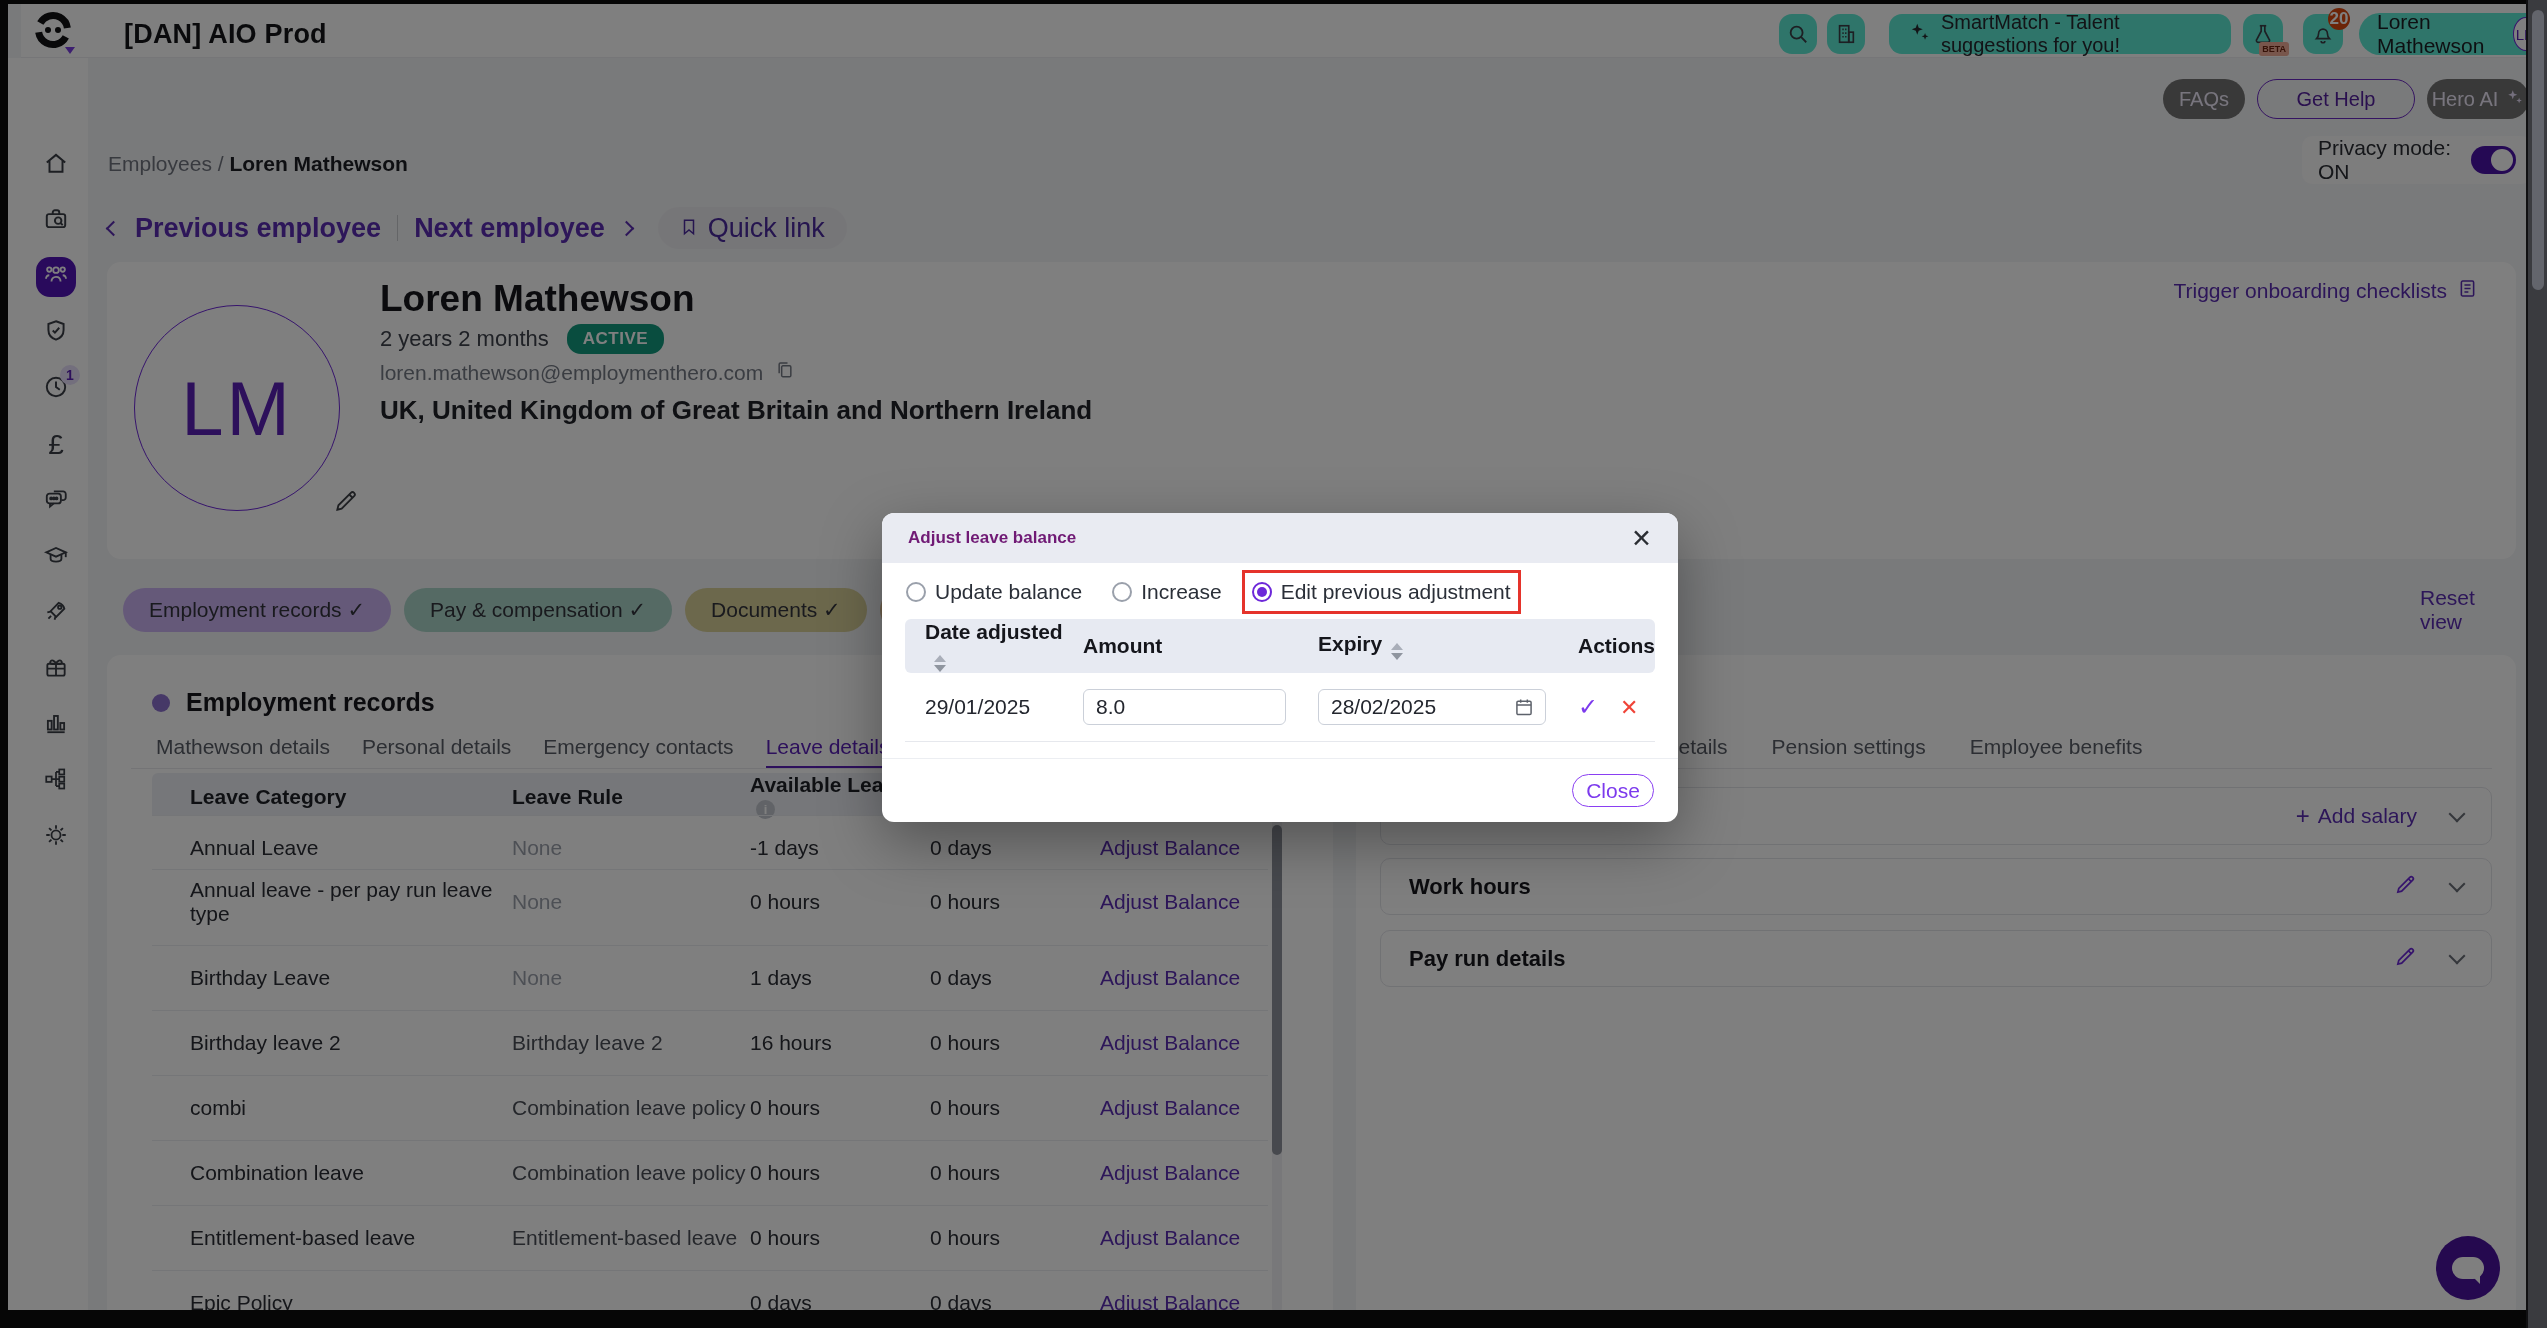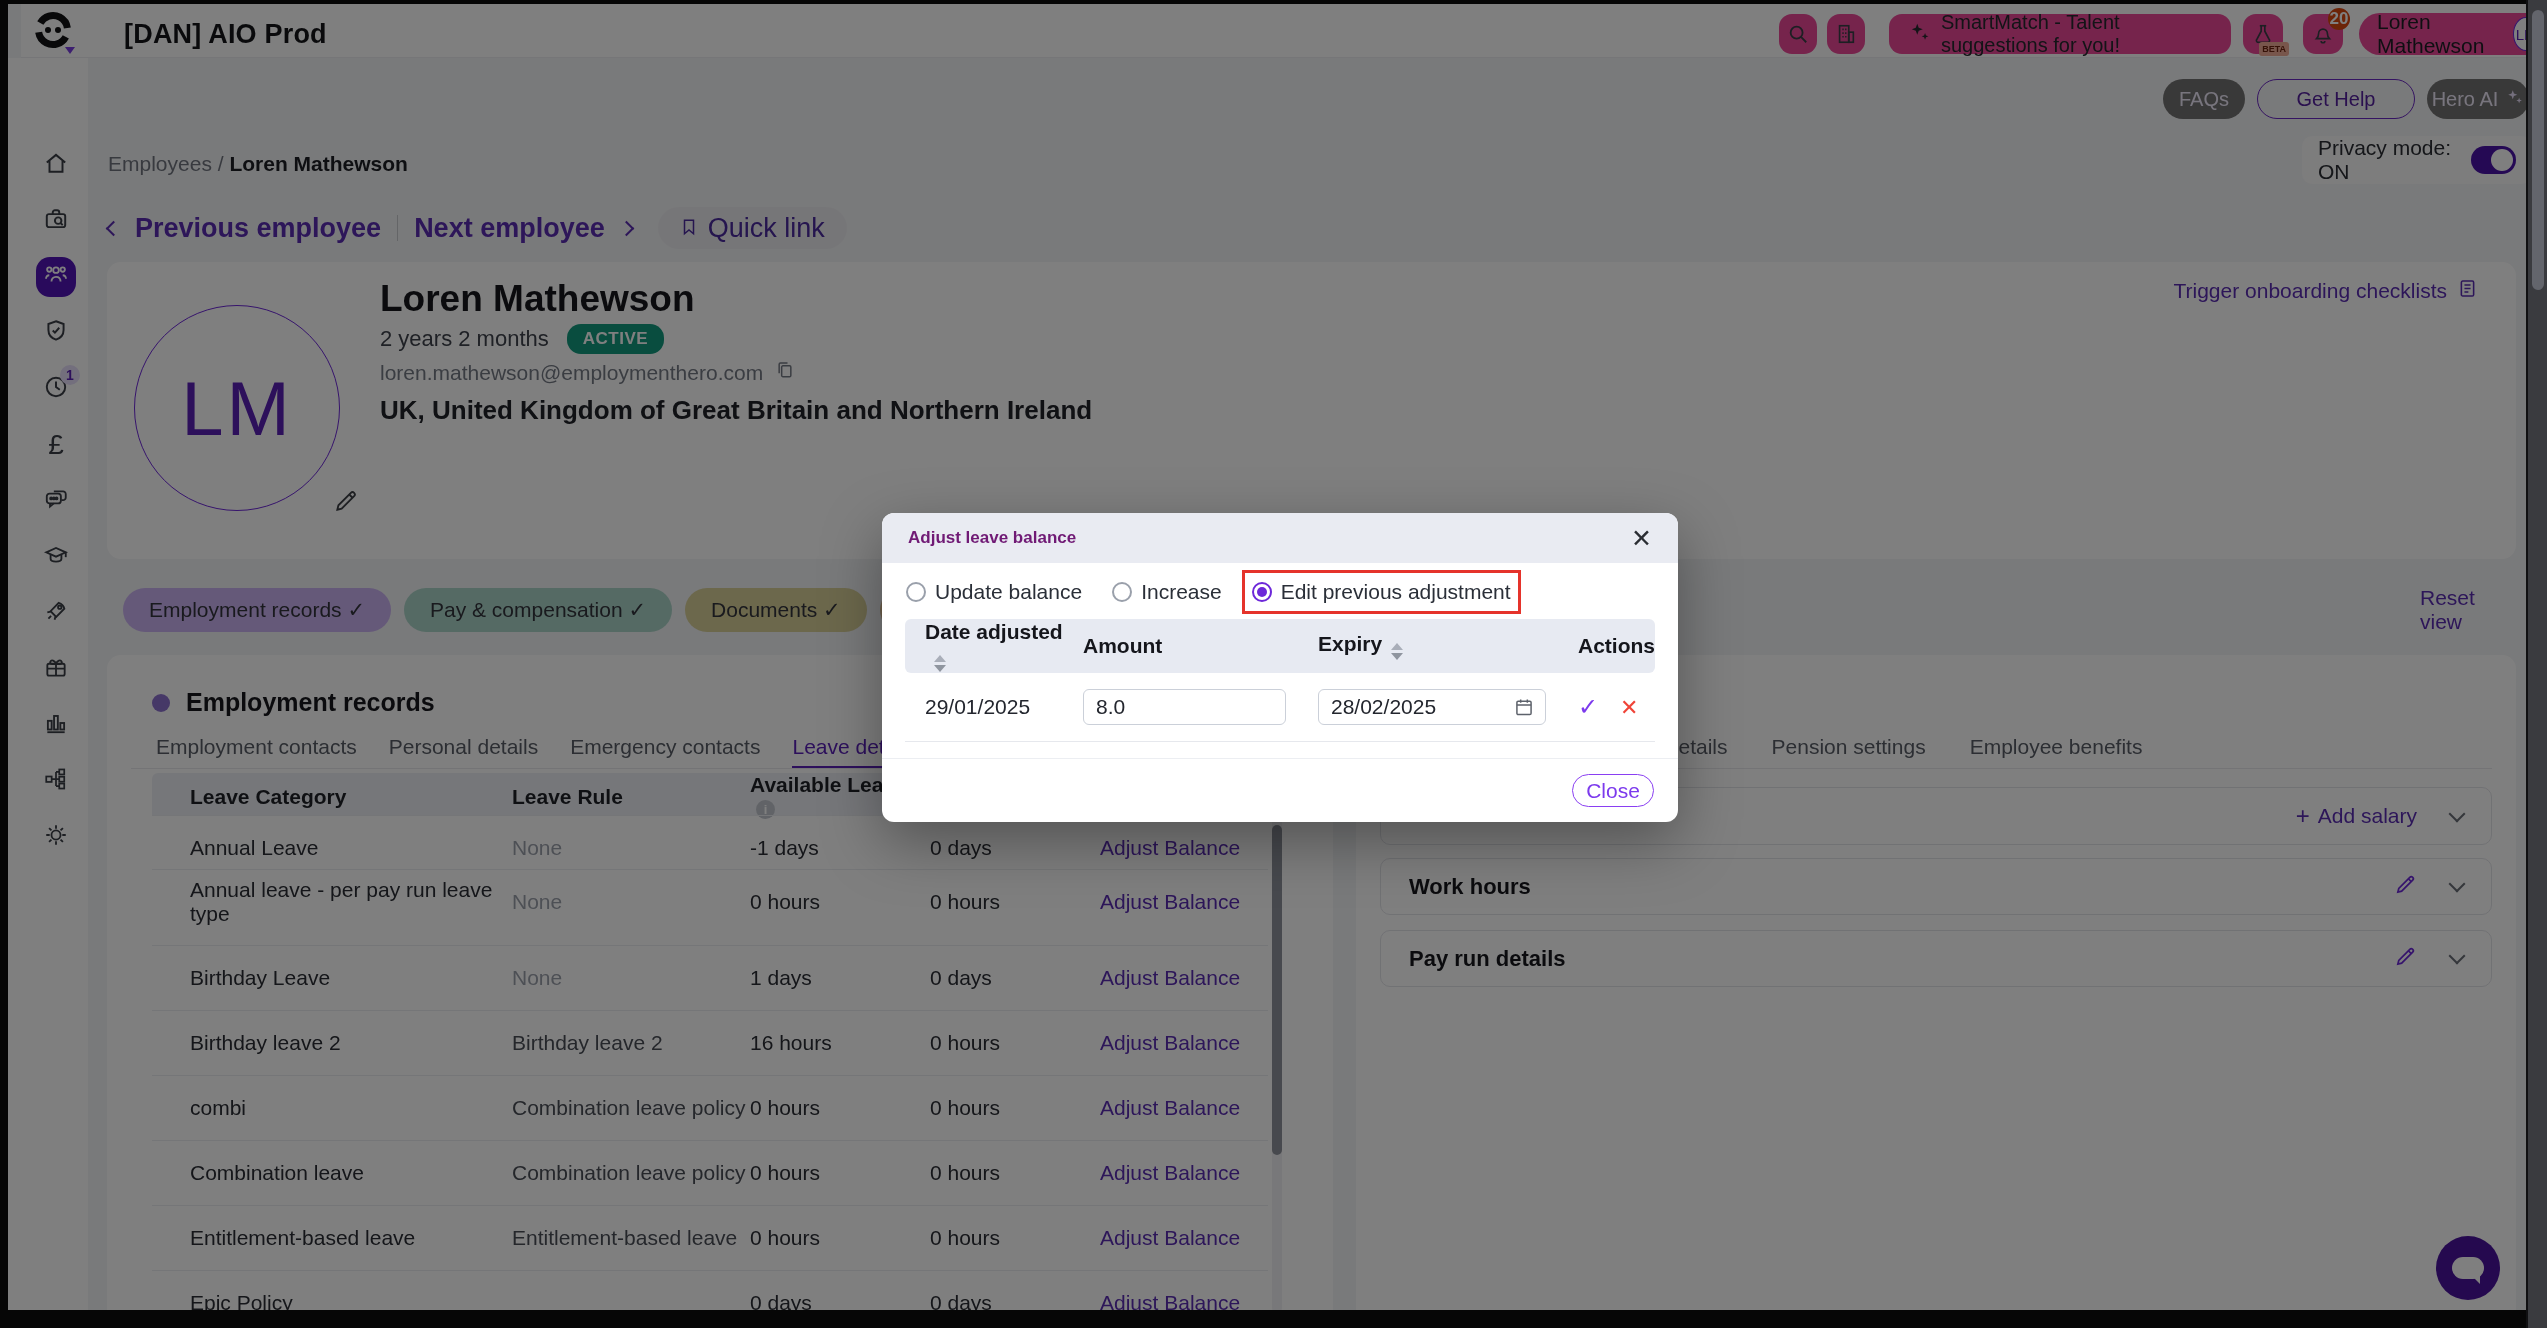--- a/index.html
+++ b/index.html
@@ -19,21 +19,21 @@
   #page { left:8px; top:4px; width:2518px; height:1306px; background:#f3f4f6; }
   #topbar { left:21px; top:4px; width:2518px; height:54px; background:#ffffff; border-bottom:1px solid #ececf0; z-index:5;}
   #sidebar { left:8px; top:58px; width:80px; height:1252px; background:#ffffff; z-index:4; }
 
   .icon-btn svg { display:block; }
   .sb-item { position:absolute; left:28px; width:40px; height:40px; display:flex; align-items:center; justify-content:center; color:#3a3e46; }
   .sb-item.active { background:#5214b8; border-radius:14px; color:#ffffff; }
   .sb-badge { position:absolute; right:-4px; top:-4px; min-width:20px; height:20px; border-radius:10px; background:#e7defa; color:#5b21b6; font-size:14px; font-weight:bold; display:flex; align-items:center; justify-content:center; padding:0 5px; }
 
   
-  .tb-pill { position:absolute; top:10px; height:40px; background:#ec4899; border-radius:13px; display:flex; align-items:center; justify-content:center; color:#3a3e46; }
+  .tb-pill { position:absolute; top:10px; height:40px; background:#5eead4; border-radius:13px; display:flex; align-items:center; justify-content:center; color:#3a3e46; }
   #tb-title { left:103px; top:15px; font-size:27px; font-weight:bold; color:#141519; letter-spacing:.2px; }
   #smartmatch { gap:10px; padding:0 20px; font-size:20px; font-weight:500; color:#26282e; }
   #user-chip { gap:12px; padding:0 10px 0 18px; font-size:21px; font-weight:500; color:#1d1f24; border-radius:21px; }
   .lm-circle { width:34px; height:34px; border-radius:50%; background:#fff; border:1.5px solid #6d28d9; color:#5b21b6; font-size:15px; display:flex; align-items:center; justify-content:center; }
   .mini-badge { position:absolute; top:-6px; right:-7px; background:#d9480f; color:#fff; border-radius:11px; min-width:22px; height:22px; font-size:17px; font-weight:bold; display:flex; align-items:center; justify-content:center; }
   .beta-tag { position:absolute; bottom:-2px; right:-6px; background:#f0ad98; color:#6d2410; font-size:9px; font-weight:bold; padding:2px 3px; border-radius:3px; }
 
   
   .pill-btn { position:absolute; top:79px; height:40px; border-radius:20px; display:flex; align-items:center; justify-content:center; font-size:20px; gap:8px; }
   .pill-solid { background:#737373; color:#f1ebfc; }
@@ -378,21 +378,21 @@
           <path d="M4.5 4v5h5"></path>
         </svg></span>
   </div>
 
   <div id="rec-card" class="abs">
     <div id="rec-title-row">
       <span id="rec-dot"></span>
       <span id="rec-title">Employment records</span>
     </div>
     <div id="rec-tabs">
-      <span class="tab">Employment contacts</span>
+      <span class="tab">Mathewson details</span>
       <span class="tab">Personal details</span>
       <span class="tab">Emergency contacts</span>
       <span class="tab active">Leave details</span>
       <span class="tab">Work eligibility</span>
     </div>
     <div id="rec-tabs-line"></div>
 
     <div id="leave-header" class="grid-row">
       <span>Leave Category</span>
       <span>Leave Rule</span>

